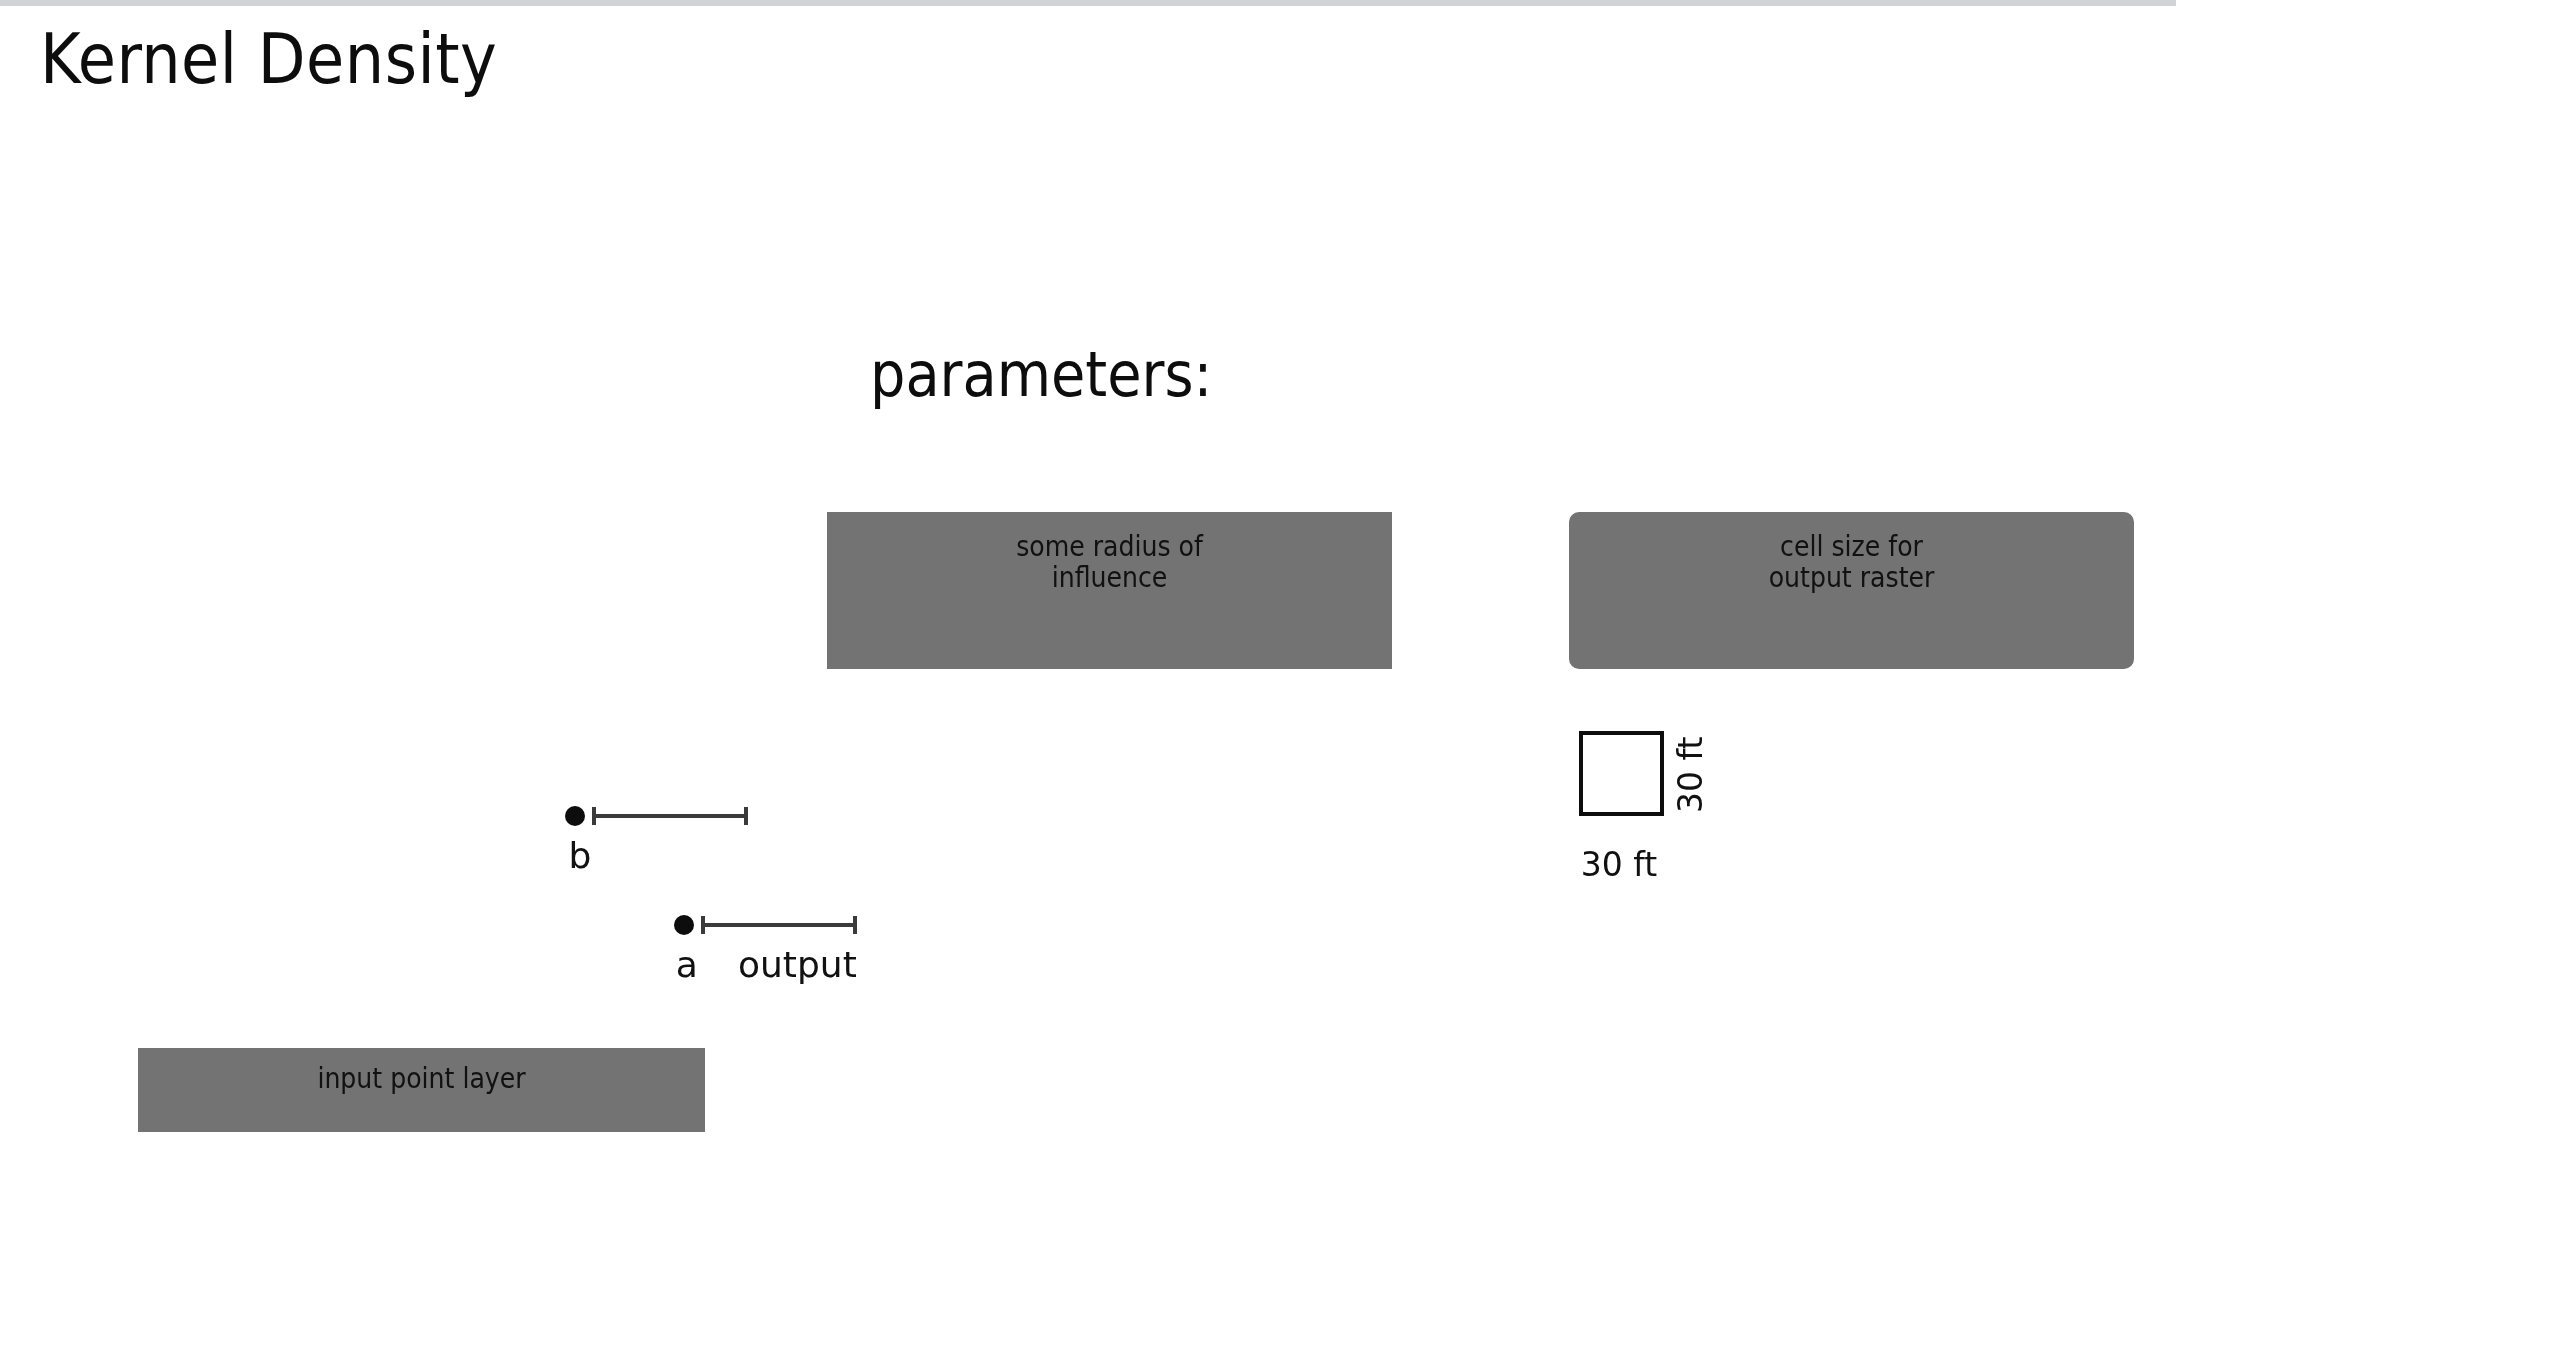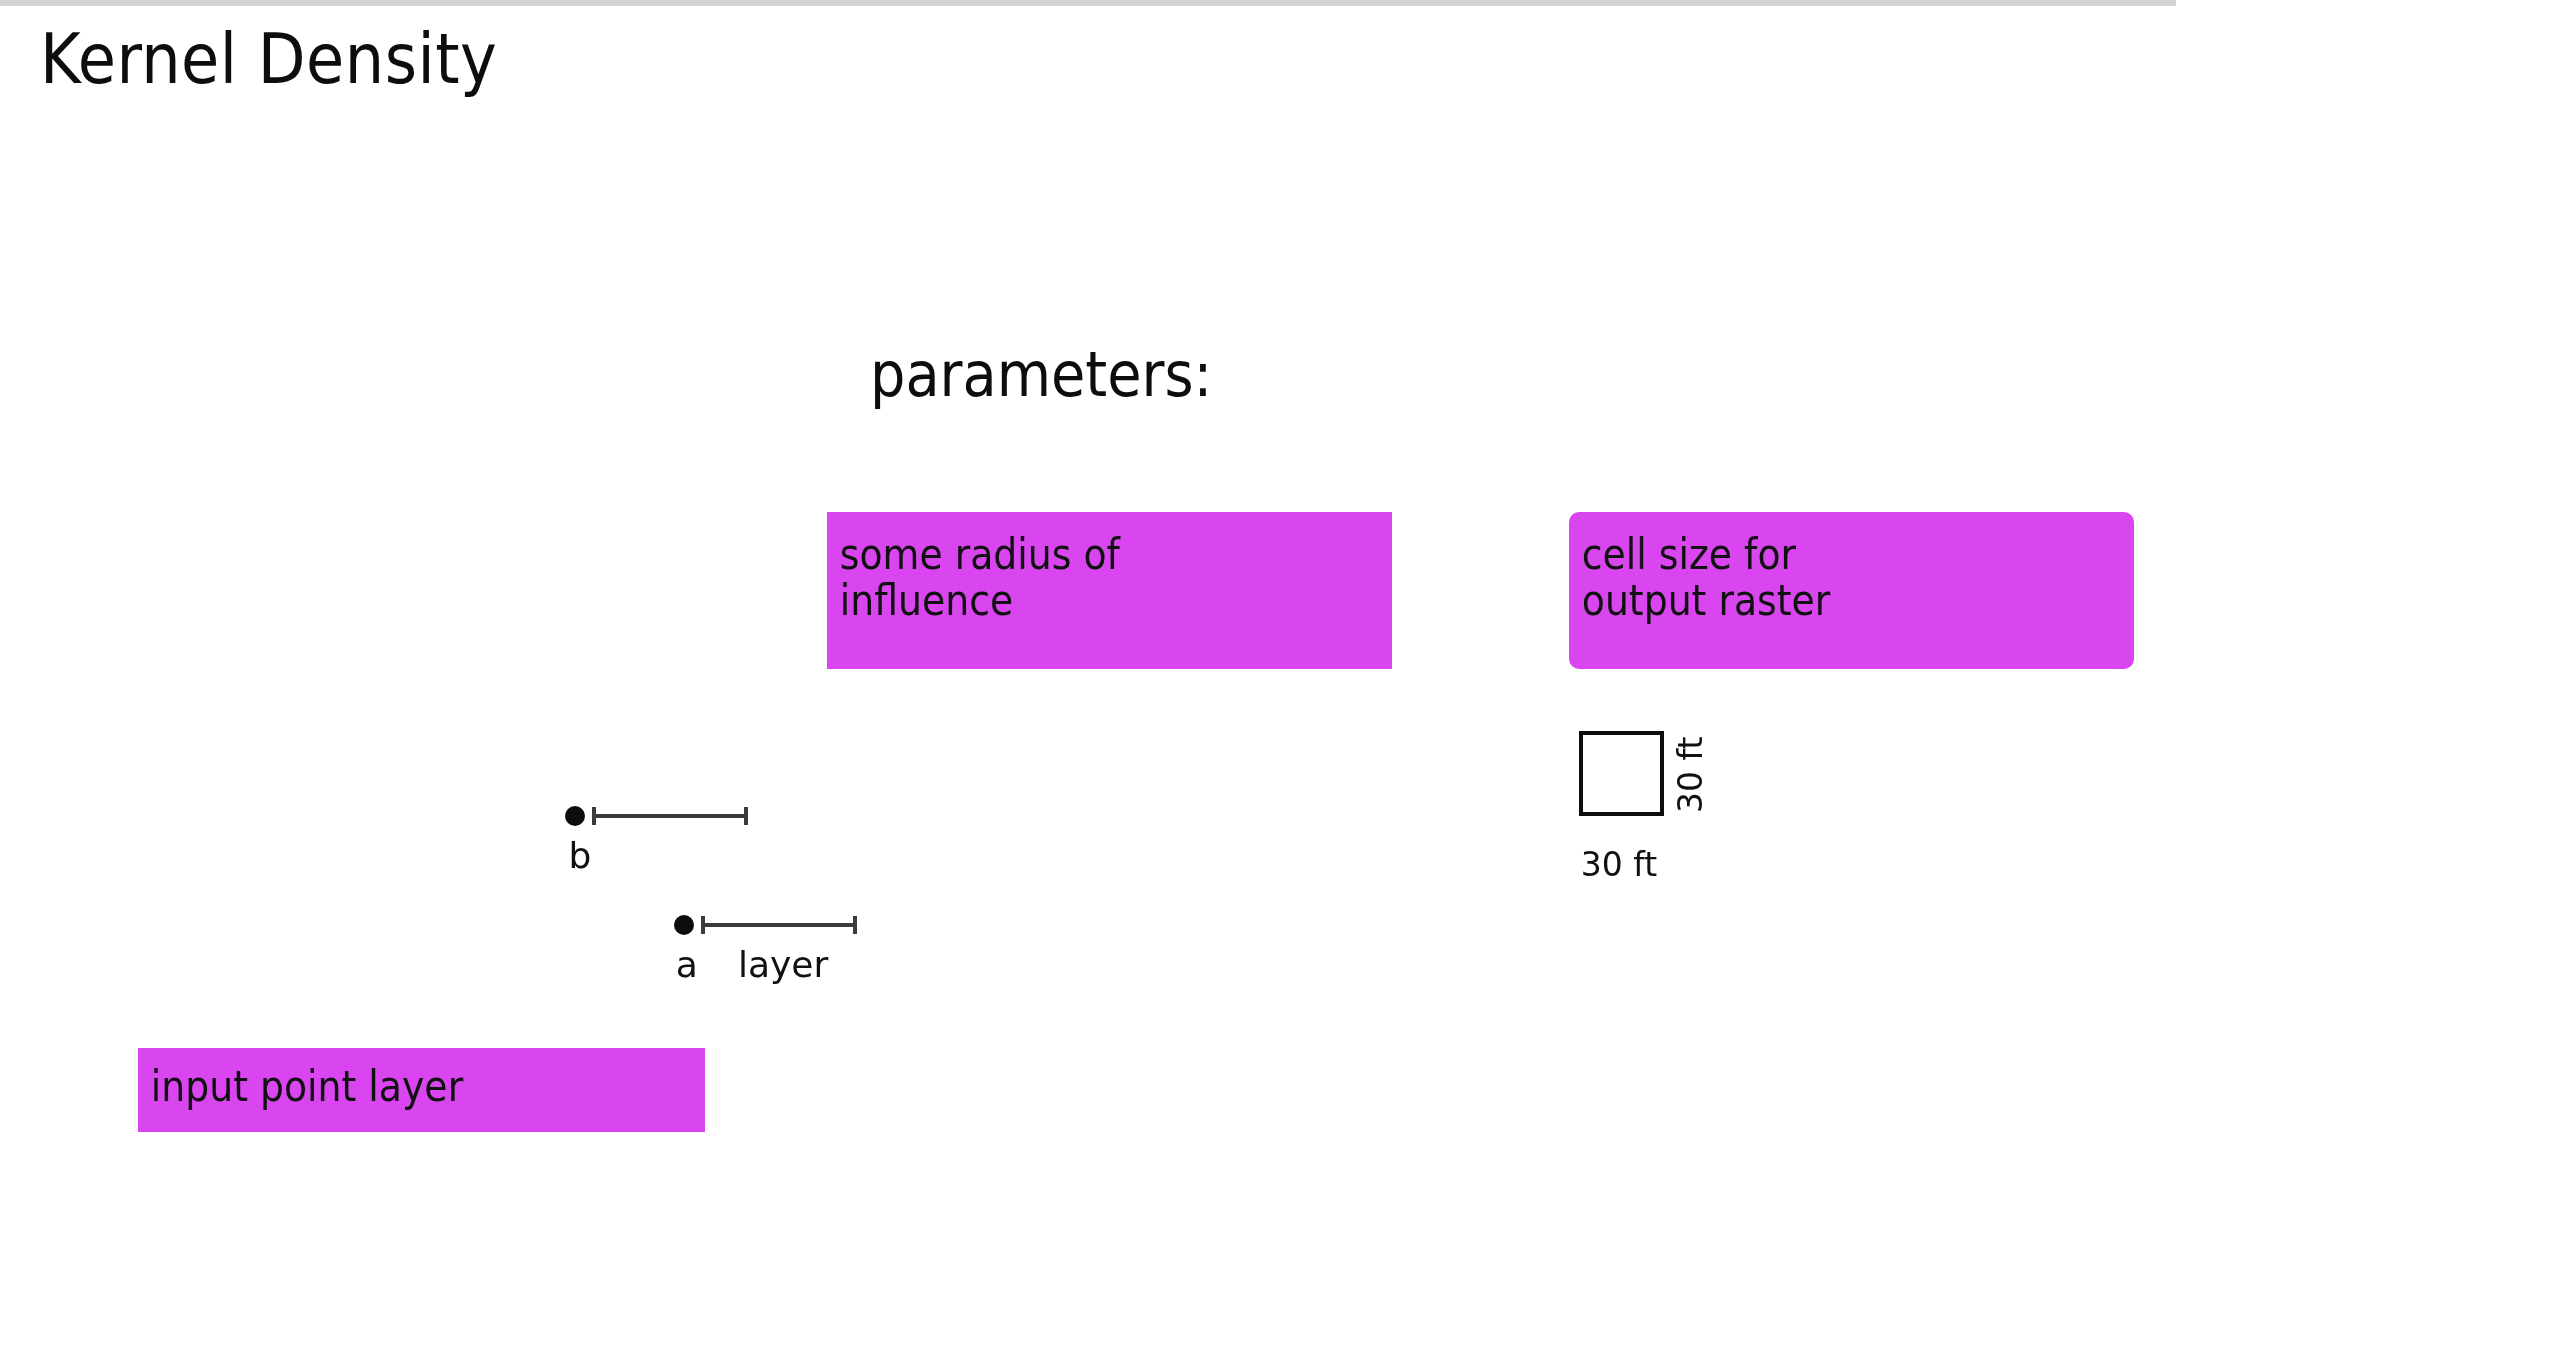--- a/index.html
+++ b/index.html
@@ -60,29 +60,30 @@
     line-height: 1.0;
     font-weight: 400;
     color: #0d0d0d;
     white-space: nowrap;
     margin-left: 28px;
   }
 
   
   .highlight {
     position: absolute;
-    background: #d946ef;
+    background: #737373;
     font-family: "DejaVu Sans Condensed", "DejaVu Sans", "Liberation Sans", sans-serif;
-    font-size: 42px;
+    font-size: 28px;
     line-height: 1.10;
     font-weight: 400;
     color: #111111;
     box-sizing: border-box;
     padding: 20px 12.8px 20px 12.8px;
     white-space: pre-line;
+    text-align: center;
   }
   .hl-radius {
     left: 827px;
     top: 512px;
     width: 565px;
     height: 157px;
   }
   .hl-cellsize {
     left: 1569px;
     top: 512px;
@@ -214,21 +215,21 @@
     <span class="measure-cap cap-right"></span>
     <span class="pt-label">b</span>
   </div>
 
   <div class="point-diagram grp-a">
     <span class="dot"></span>
     <span class="measure-cap cap-left"></span>
     <span class="measure-line"></span>
     <span class="measure-cap cap-right"></span>
     <span class="pt-label">a</span>
-    <span class="pt-label radius-label">layer</span>
+    <span class="pt-label radius-label">output</span>
   </div>
 
   <div class="cell-diagram">
     <span class="cell-square"></span>
     <span class="cell-label-side">30 ft</span>
     <span class="cell-label-bottom">30 ft</span>
   </div>
 
   <div class="highlight hl-inputlayer">input point layer</div>
 

